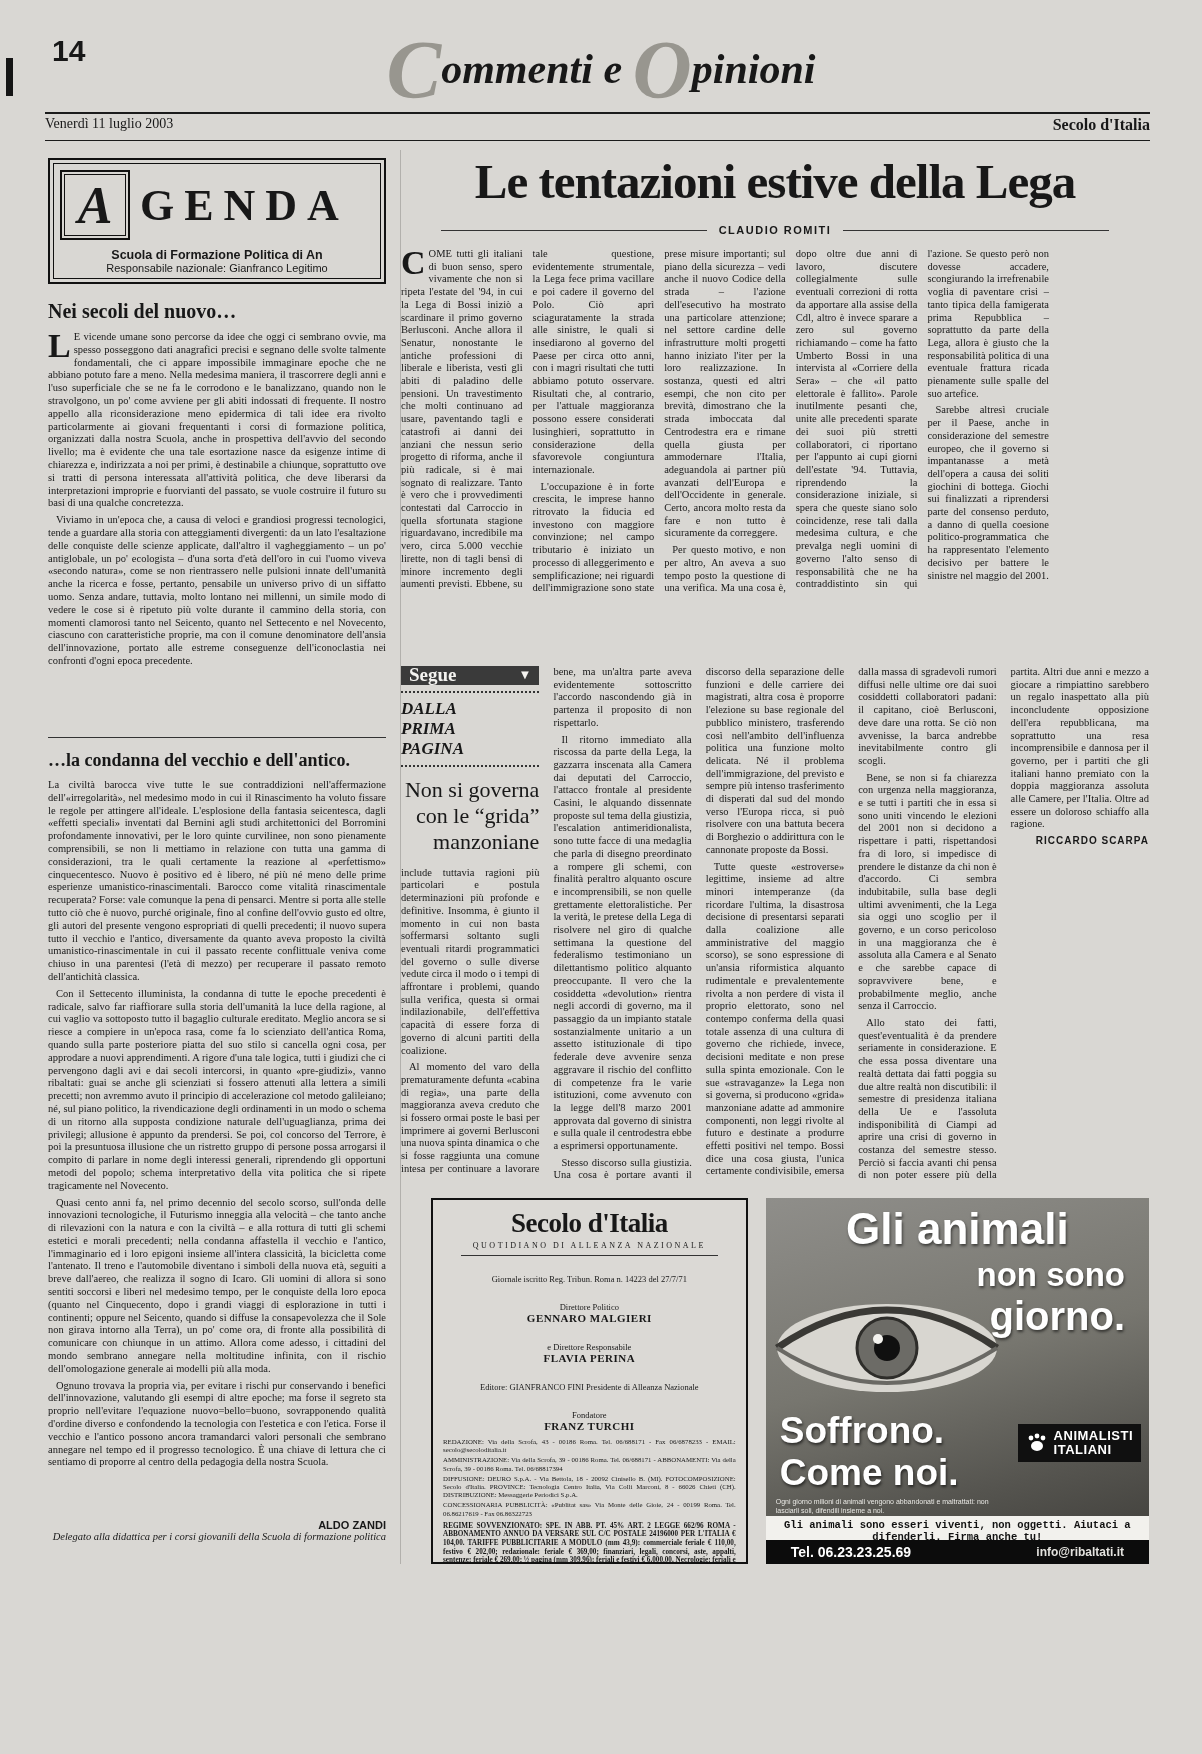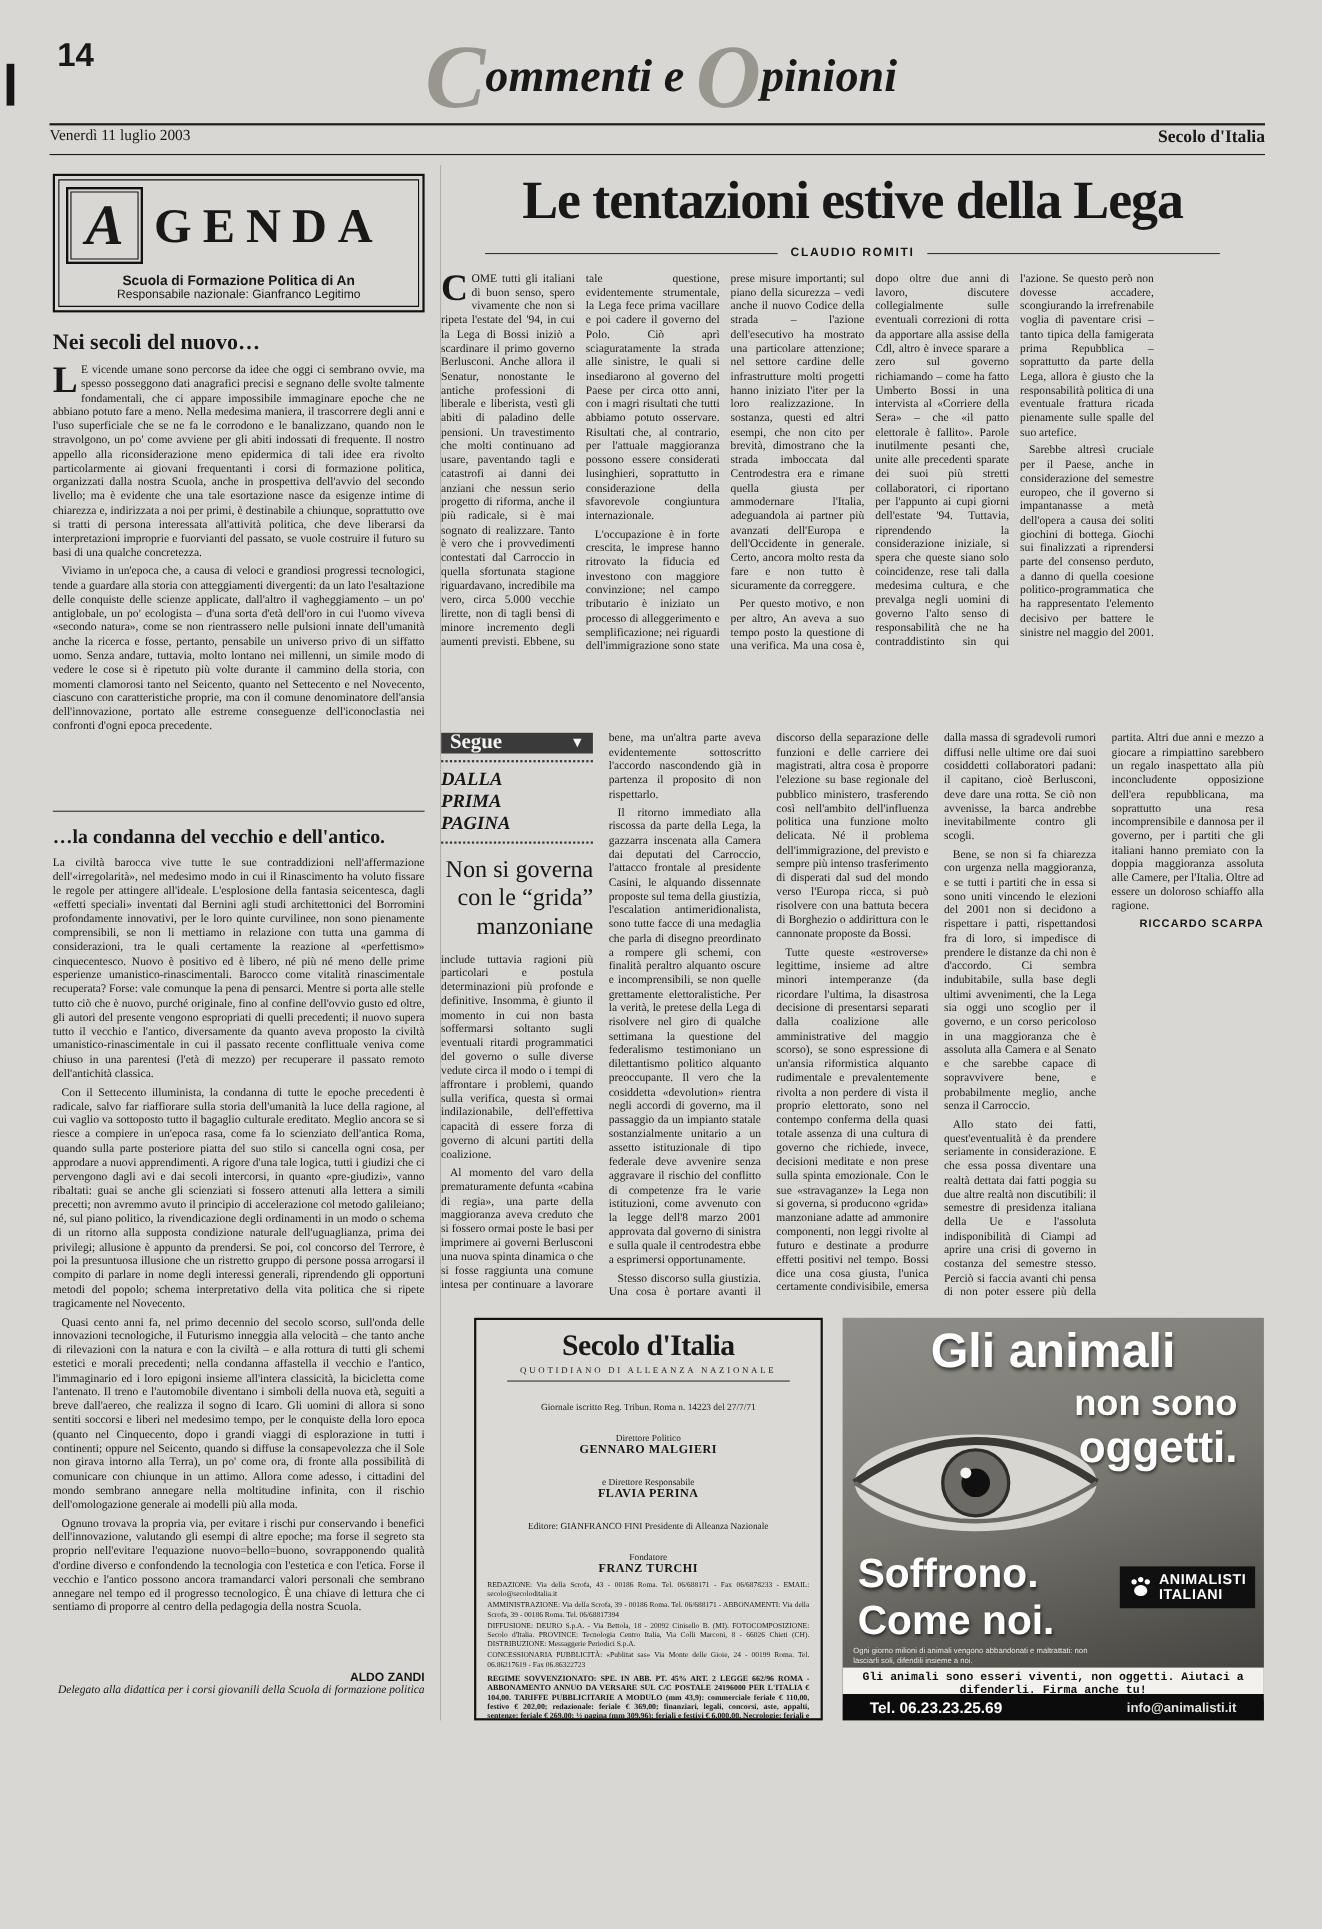--- a/index.html
+++ b/index.html
@@ -208,21 +208,21 @@
         <div class="mh-regime">REGIME SOVVENZIONATO: SPE. IN ABB. PT. 45% ART. 2 LEGGE 662/96 ROMA - ABBONAMENTO ANNUO DA VERSARE SUL C/C POSTALE 24196000 PER L'ITALIA € 104,00. TARIFFE PUBBLICITARIE A MODULO (mm 43,9): commerciale feriale € 110,00, festivo € 202,00; redazionale: feriale € 369,00; finanziari, legali, concorsi, aste, appalti, sentenze: feriale € 269,00; ½ pagina (mm 309,96): feriali e festivi € 6.000,00. Necrologie: feriali e festivi € 1,50 a mm; € 0,50 a parola; veniva stato adesione, partecipazione lutto e ringraziamenti: feriali e festivi € 0,50 a parola.</div>
         <div class="mh-bottom">
           <div class="fieg-box">FIEG</div>
           <div class="fieg-caption">FEDERAZIONE ITALIANA EDITORI GIORNALI</div>
         </div>
       </div>
 
       <div class="ad">
         <div class="ad-l1">Gli animali</div>
         <div class="ad-l2">non sono</div>
-        <div class="ad-l3">oggetti.</div>
+        <div class="ad-l3">giorno.</div>
         <svg class="ad-eye" viewBox="0 0 230 110" xmlns="http://www.w3.org/2000/svg">
           <ellipse cx="115" cy="58" rx="110" ry="44" fill="#d8d6d0"></ellipse>
           <path d="M5 58 Q115 -18 225 58" fill="none" stroke="#3a3935" stroke-width="7"></path>
           <path d="M5 58 Q115 128 225 58" fill="none" stroke="#6a6964" stroke-width="4"></path>
           <circle cx="115" cy="58" r="30" fill="#6c6b66" stroke="#2e2d2a" stroke-width="3"></circle>
           <circle cx="115" cy="58" r="13" fill="#101010"></circle>
           <circle cx="106" cy="49" r="5" fill="#f4f3ef"></circle>
         </svg>
         <div class="ad-l4">Soffrono.</div>
         <div class="ad-l5">Come noi.</div>
@@ -236,20 +236,20 @@
           </svg>
           <div class="ad-brand-words">ANIMALISTI
 ITALIANI</div>
         </div>
         <div class="ad-claim">
           <span>Gli animali sono esseri viventi, non oggetti.</span>
           <span>Aiutaci a difenderli. Firma anche tu!</span>
         </div>
         <div class="ad-bar">
           <span class="ad-phone">Tel. 06.23.23.25.69</span>
-          <span class="ad-email">info@animalisti.it</span>
+          <span class="ad-email">info@ribaltati.it</span>
         </div>
       </div>
 
     </div>
   </main>
 
 </div>
 
 </body></html>

